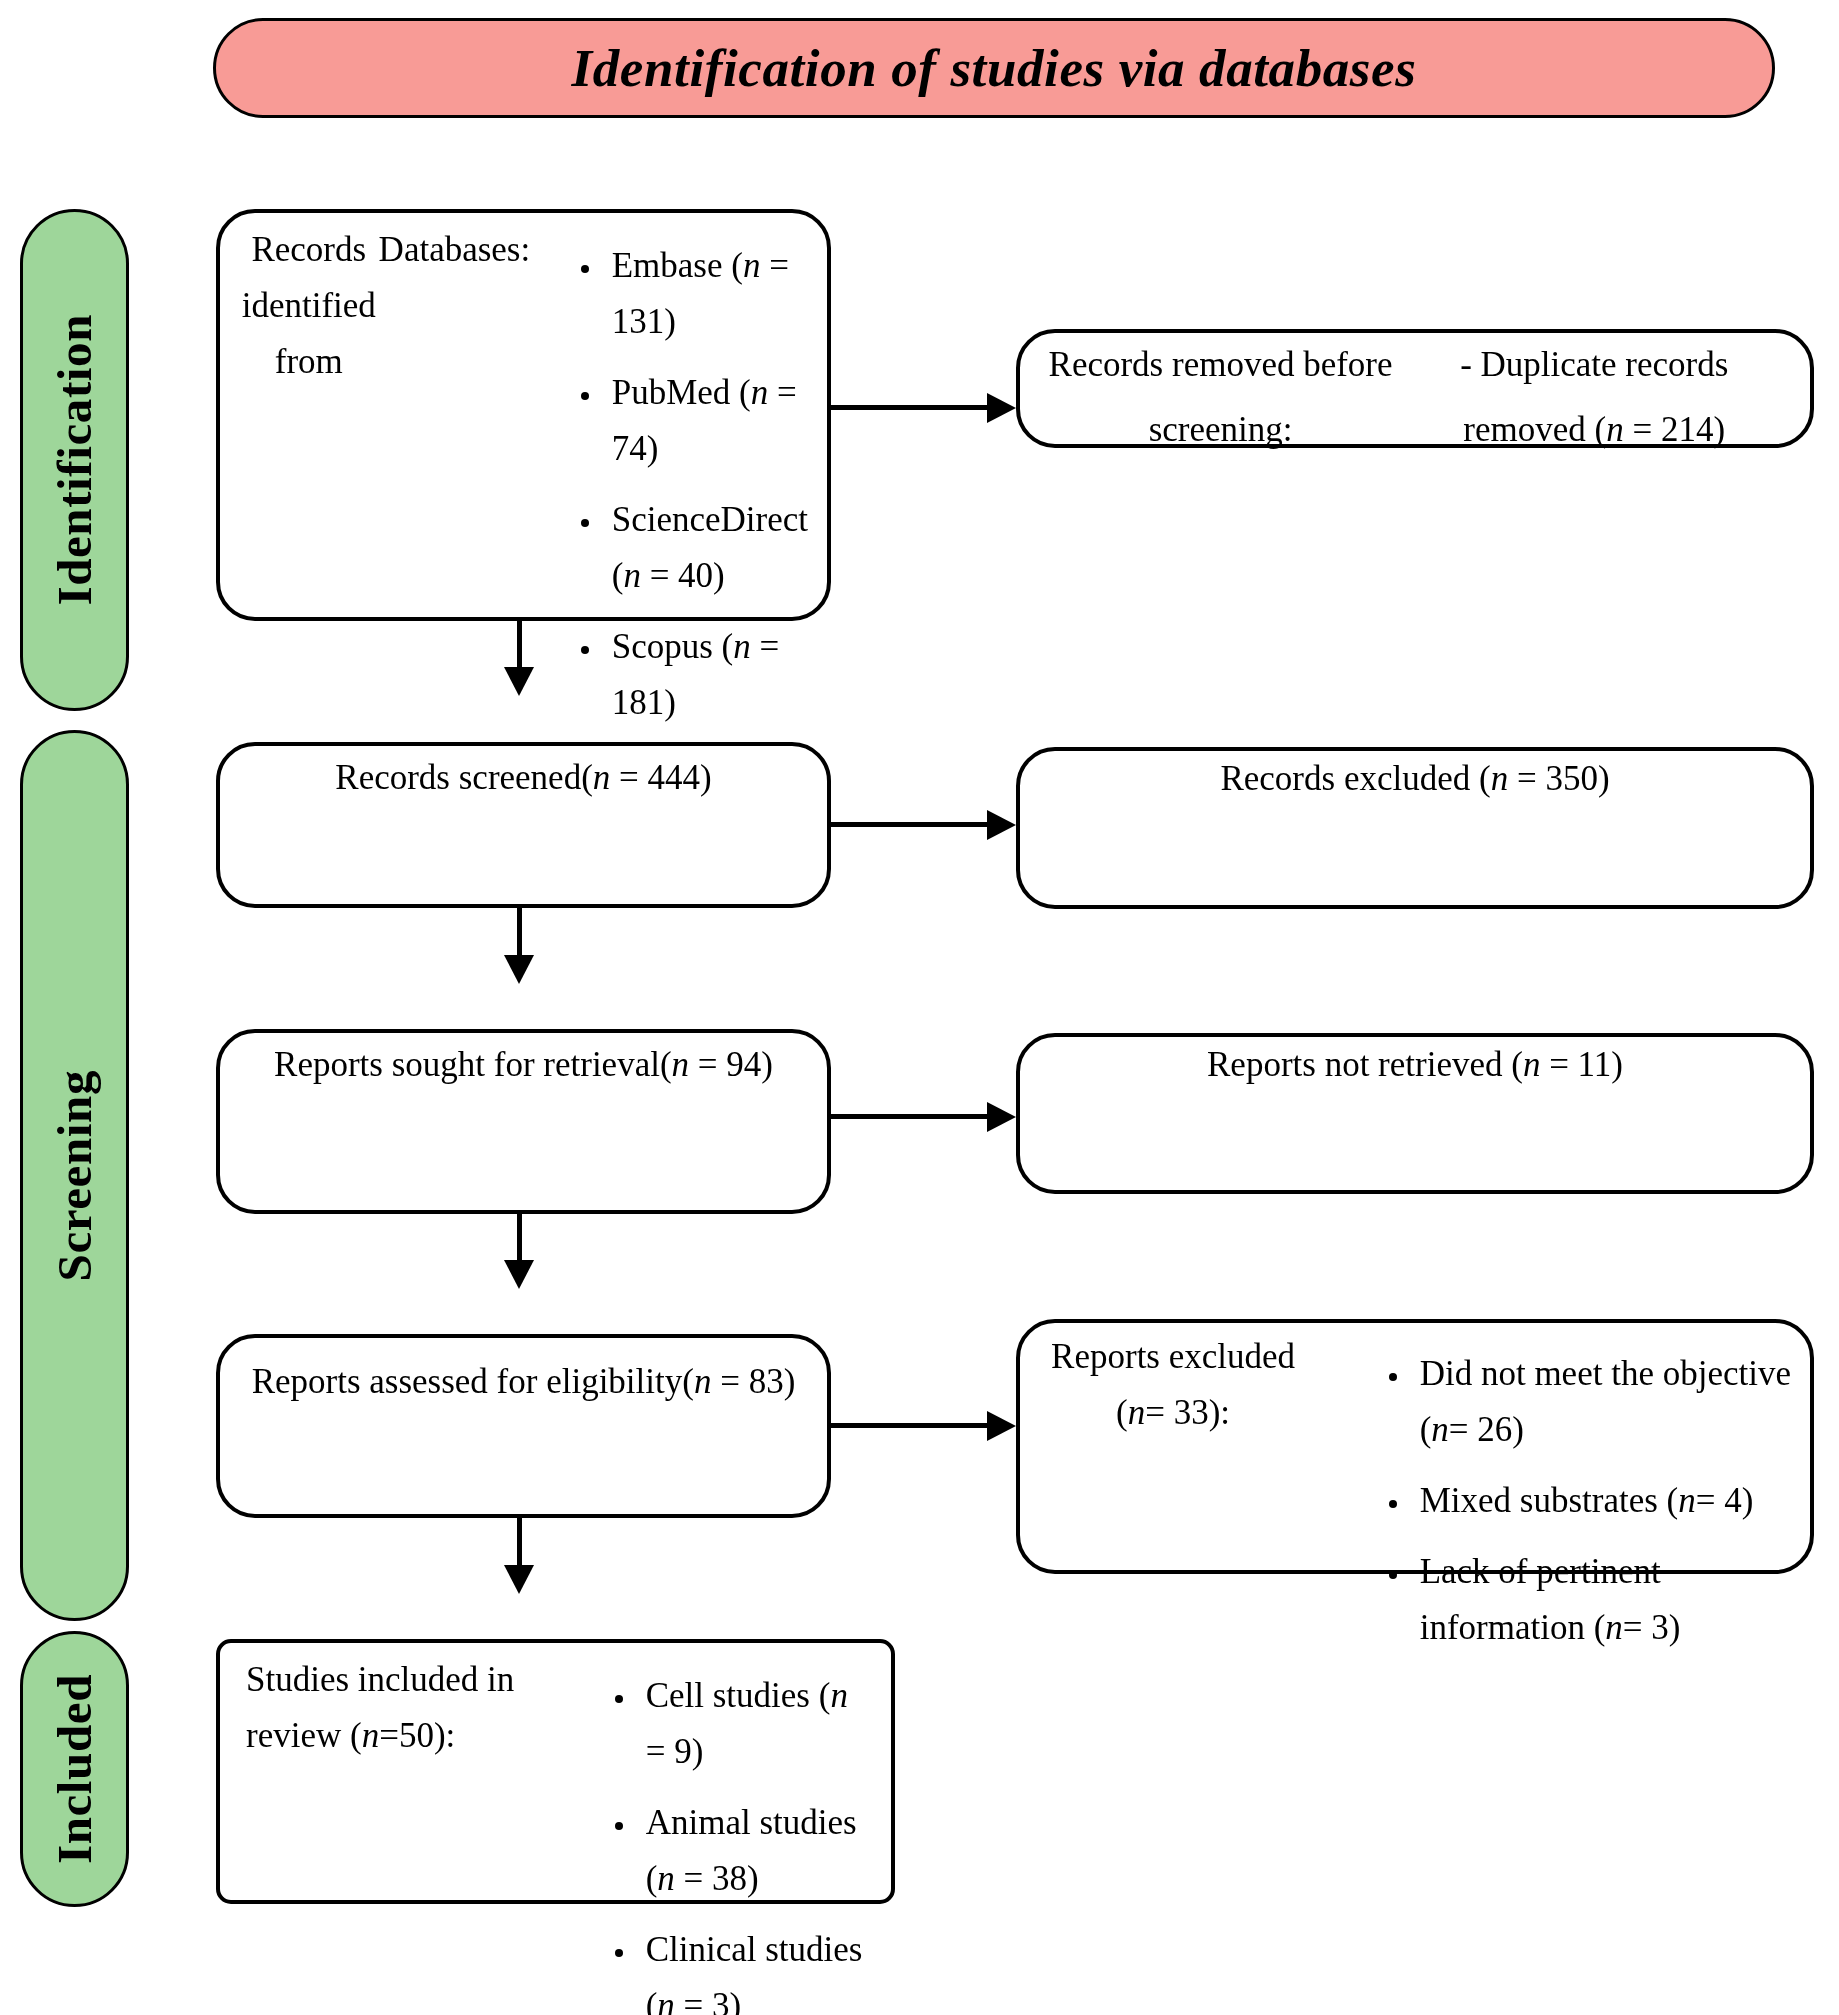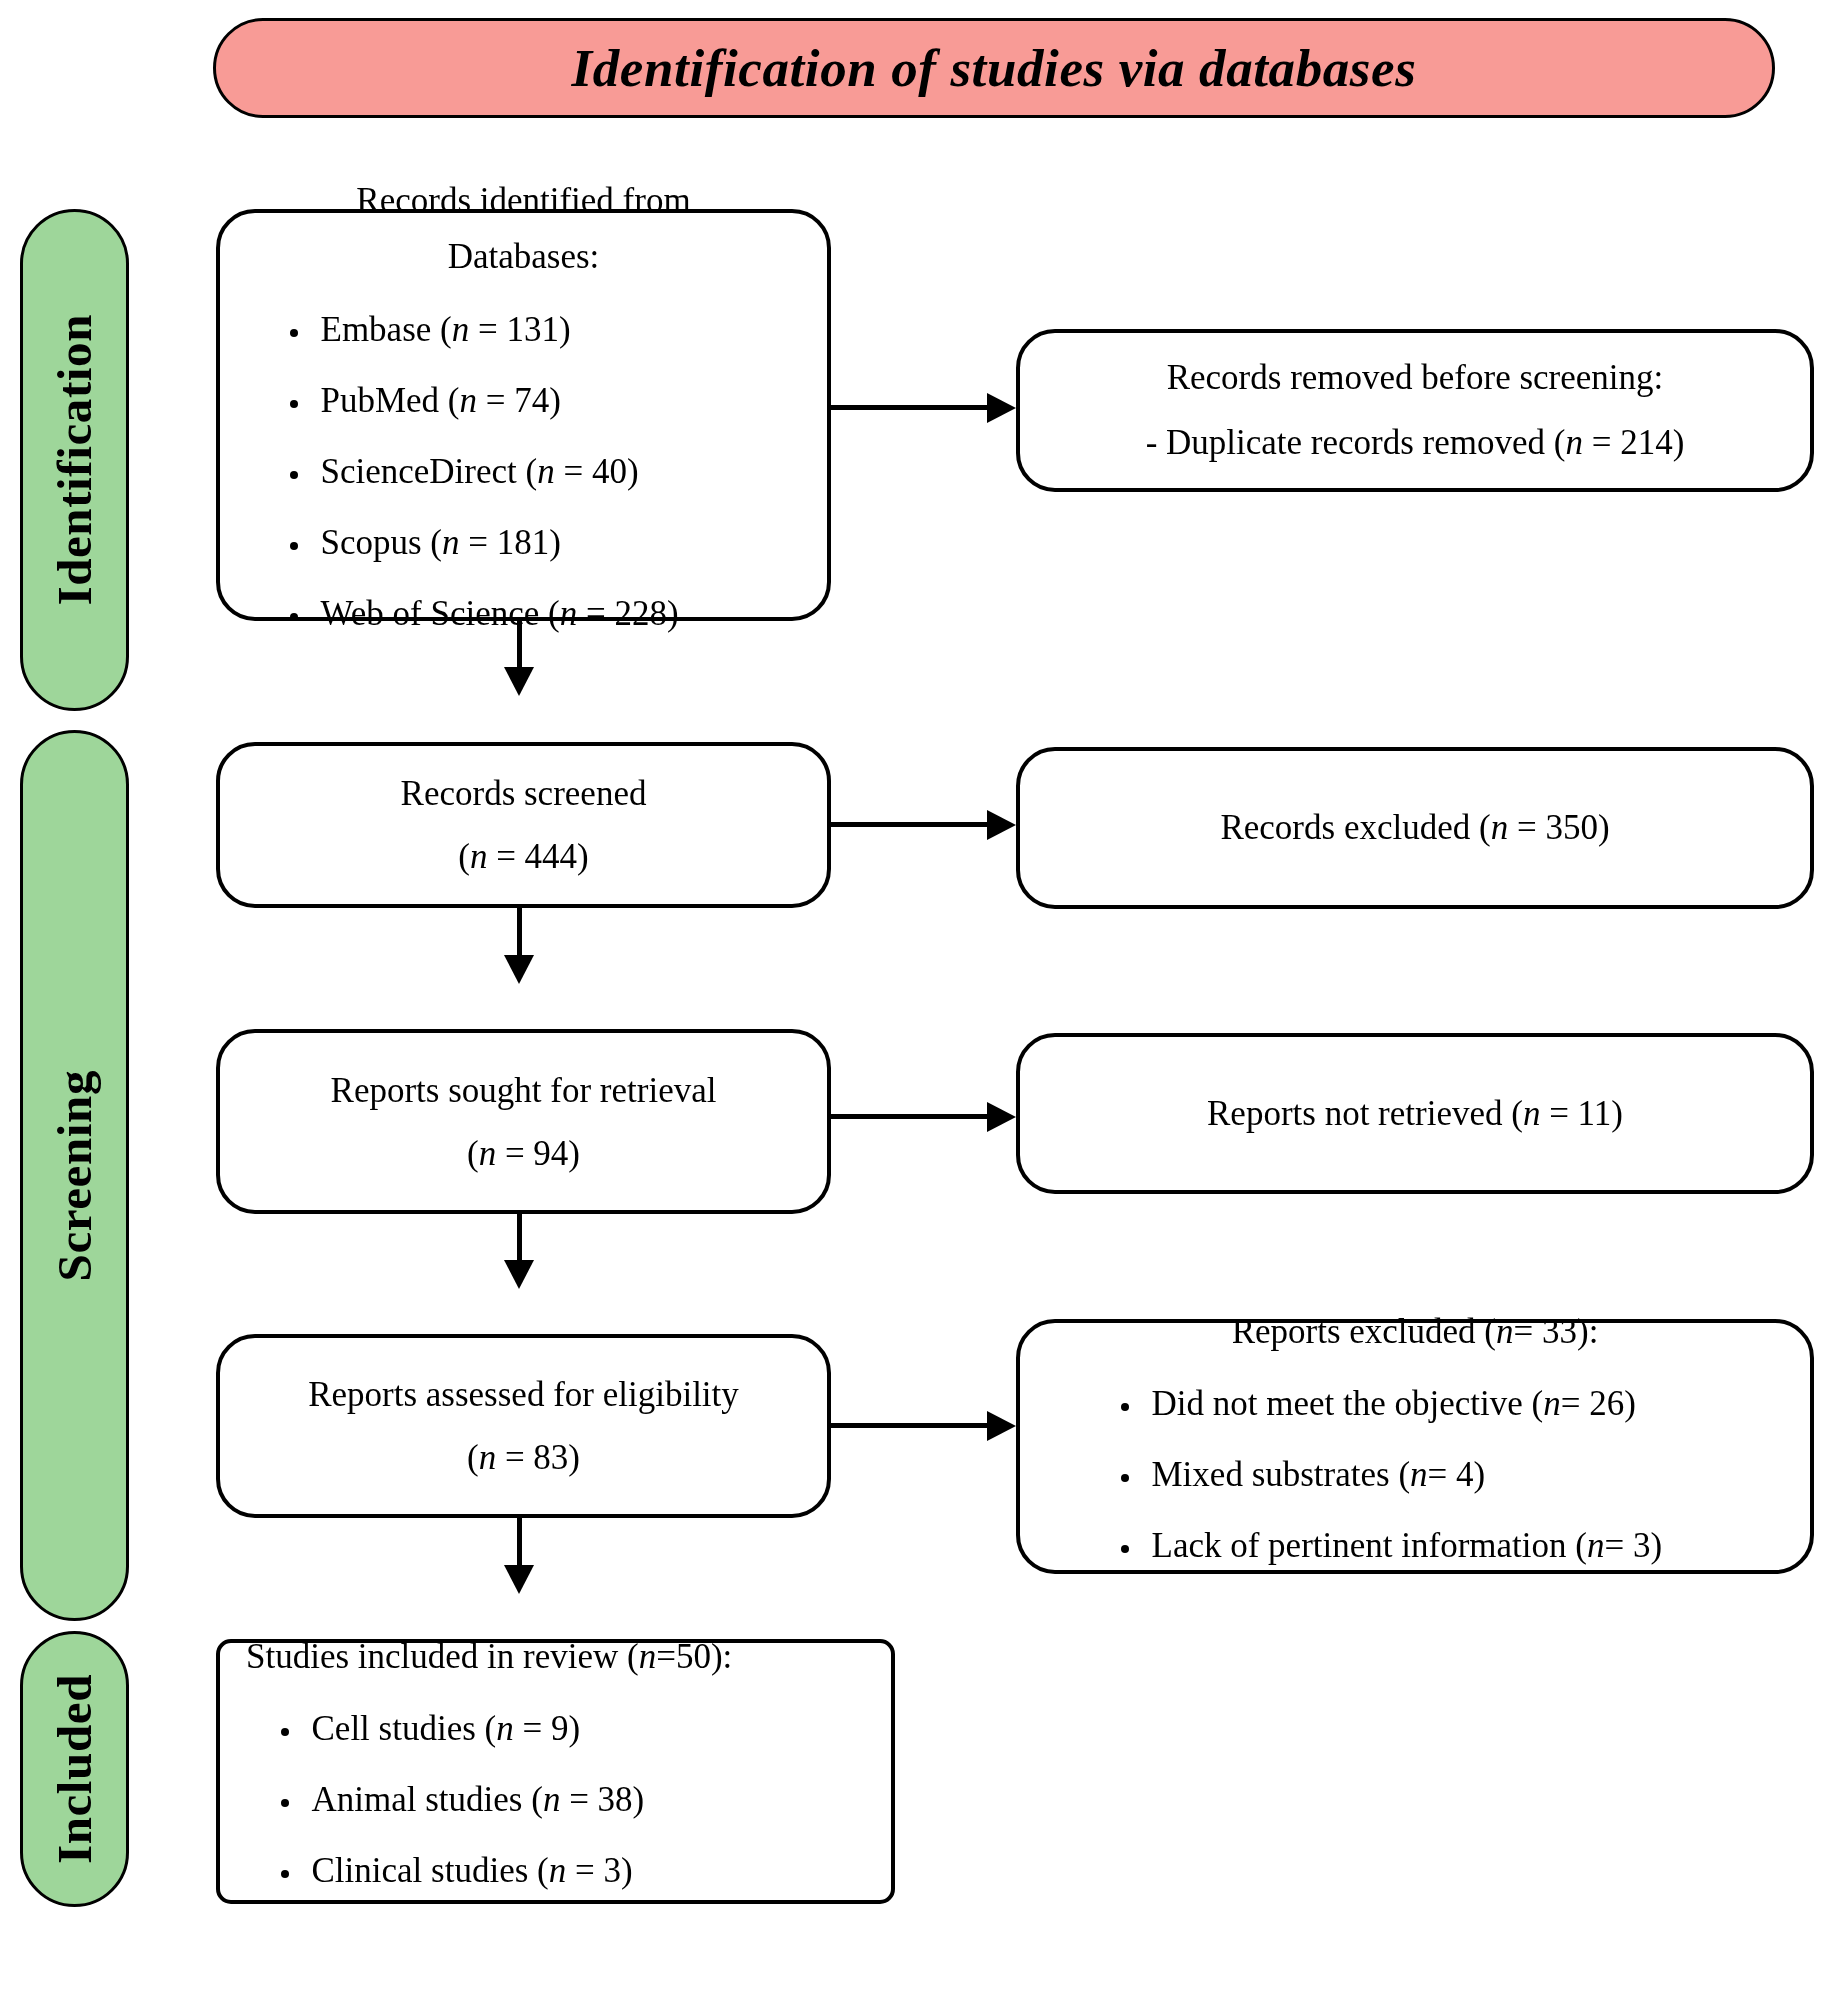--- a/index.html
+++ b/index.html
@@ -40,35 +40,35 @@
     font-size:49px;font-weight:bold;letter-spacing:0.6px;white-space:nowrap;
   }
   #pill-identification{top:209px;height:502px;}
   #pill-screening{top:730px;height:891px;}
   #pill-included{top:1631px;height:276px;}
   
   .box{
     position:absolute;background:var(--box-bg);
     border:4.4px solid var(--line-black);
     border-radius:39px;
-    display:flex;flex-direction:column;justify-content:center;
+    display:flex;flex-direction:row;justify-content:center;
     font-size:35px;line-height:1.6;
   }
   .center{text-align:center;}
   .nv{font-style:italic;}
   ul{list-style:disc;margin:1.3px 0 0 0;padding-left:74px;}
   li{padding-left:7.5px;margin:15px 0;}
   li::marker{color:#000;font-size:28px;}
   #box-records-identified{left:216px;top:209px;width:615px;height:412px;padding:8.8px 19px;}
   #box-records-screened{left:216px;top:742px;width:615px;height:166px;padding:0 19px;line-height:1.8;}
   #box-reports-sought{left:216px;top:1029px;width:615px;height:185px;padding:0 19px;line-height:1.8;}
   #box-reports-assessed{left:216px;top:1334px;width:615px;height:184px;padding:12px 19px;line-height:1.8;}
   #box-studies-included{left:216px;top:1639px;width:679px;height:265px;padding:8.8px 19px 8.8px 26px;border-radius:15px;}
   #box-studies-included ul{padding-left:58px;font-family:Liberation Serif, serif;}
-  #box-records-removed{left:1016px;top:329px;width:798px;height:163px;padding:0 21.3px;line-height:1.85;}
+  #box-records-removed{left:1016px;top:329px;width:798px;height:119px;padding:0 21.3px;line-height:1.85;}
   #box-records-excluded{left:1016px;top:747px;width:798px;height:162px;padding:0 21.3px;}
   #box-reports-not-retrieved{left:1016px;top:1033px;width:798px;height:161px;padding:0 17px;justify-content:center;}
   #box-reports-excluded{left:1016px;top:1319px;width:798px;height:255px;padding:6.3px 19px;}
   #box-reports-excluded ul{padding-left:105px;}
   
   .hline{position:absolute;height:5px;background:var(--line-black);}
   .vline{position:absolute;width:5px;background:var(--line-black);}
   .ah-right{position:absolute;width:0;height:0;
     border-top:15px solid transparent;border-bottom:15px solid transparent;
     border-left:29px solid var(--line-black);}

